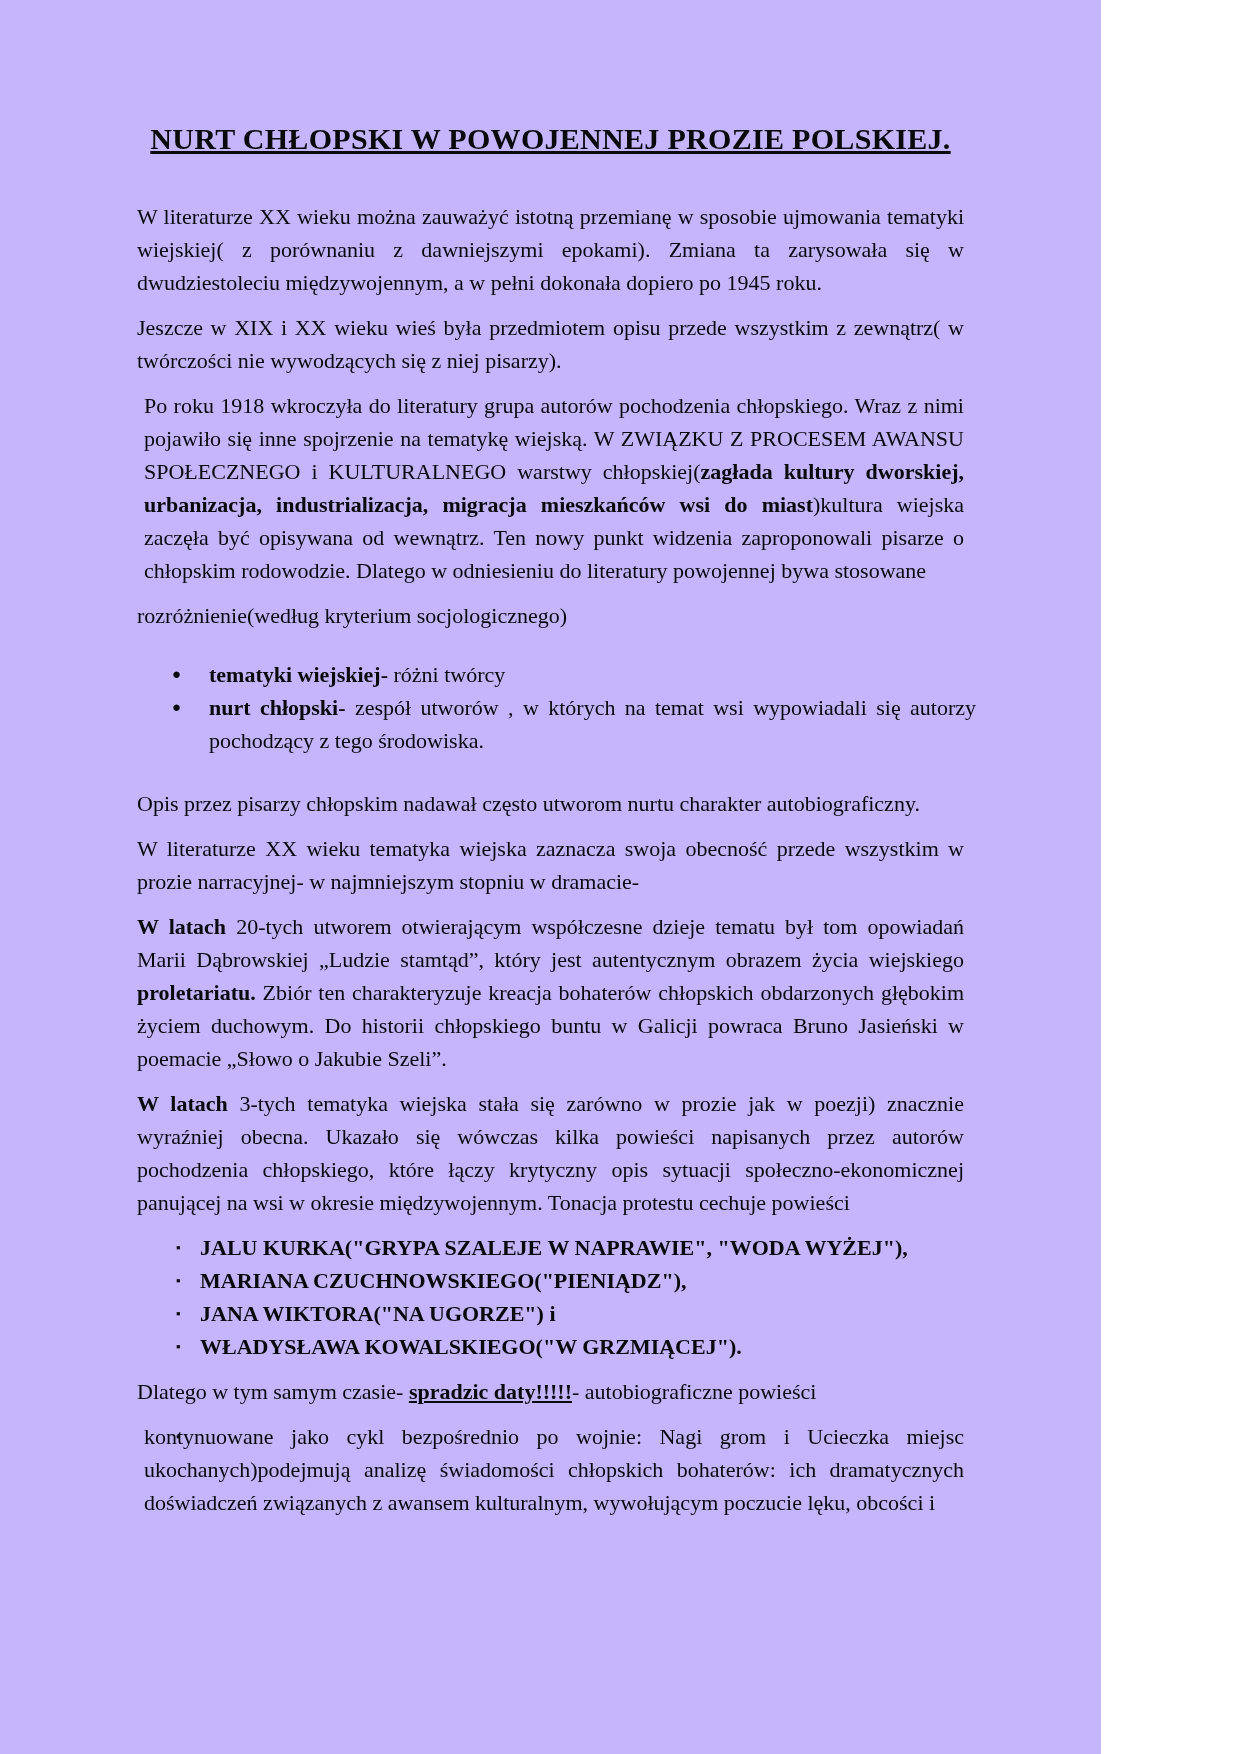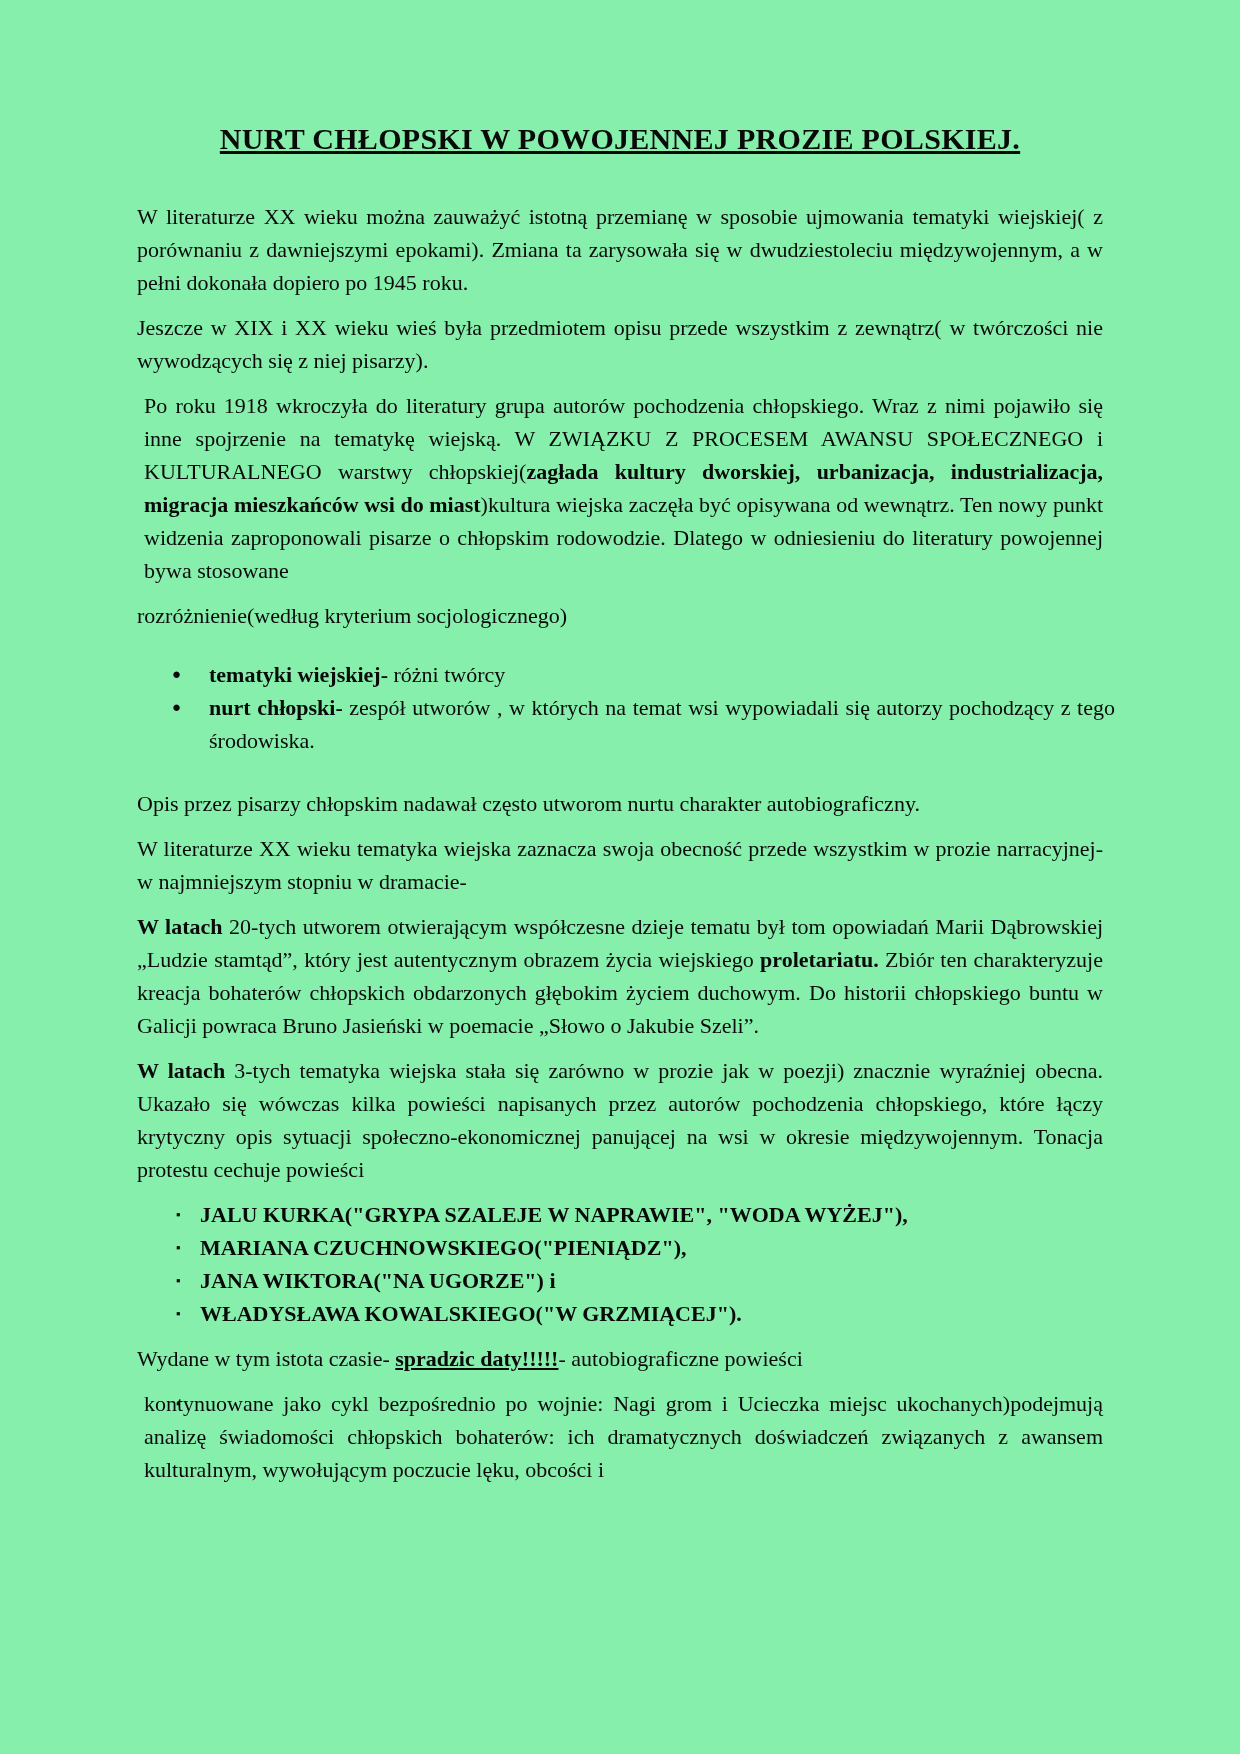--- a/index.html
+++ b/index.html
@@ -4,23 +4,23 @@
 <style>
   html, body { margin: 0; padding: 0; background: #ffffff; }
   body {
     width: 1240px; height: 1754px;
     overflow: hidden;
     color: #0a0a0a;
     font-family: "Liberation Serif", "DejaVu Serif", serif;
   }
   .page {
     box-sizing: border-box;
-    width: 1240px; height: 1754px;
+    width: 1101px; height: 1754px;
     padding: 120px 125px 0 125px;
-    background: #86efac;
+    background: #c4b5fd;
     font-size: 22px;
     line-height: 33px;
     text-align: justify;
   }
   .doc-title {
     margin: 0 0 42px 0;
     font-size: 30px;
     line-height: 38px;
     font-weight: bold;
     text-align: center;
@@ -86,21 +86,21 @@
       <span class="marker">▪</span><span>MARIANA CZUCHNOWSKIEGO("PIENIĄDZ"),</span>
     </li>
     <li>
       <span class="marker">▪</span><span>JANA WIKTORA("NA UGORZE") i</span>
     </li>
     <li>
       <span class="marker">▪</span><span>WŁADYSŁAWA KOWALSKIEGO("W GRZMIĄCEJ").</span>
     </li>
   </ul>
 
-  <p class="para"><span>Wydane w tym istota czasie- </span><b class="u">spradzic daty!!!!!</b><span>- autobiograficzne powieści</span></p>
+  <p class="para"><span>Dlatego w tym samym czasie- </span><b class="u">spradzic daty!!!!!</b><span>- autobiograficzne powieści</span></p>
 
   <ul class="blist square-list">
     <li>
       <span class="marker">▪</span>
     </li>
   </ul>
 
 
   <p class="para indent-sm">kontynuowane jako cykl bezpośrednio po wojnie: Nagi grom i Ucieczka miejsc ukochanych)podejmują analizę świadomości chłopskich bohaterów: ich dramatycznych doświadczeń związanych z awansem kulturalnym, wywołującym poczucie lęku, obcości i</p>
 

